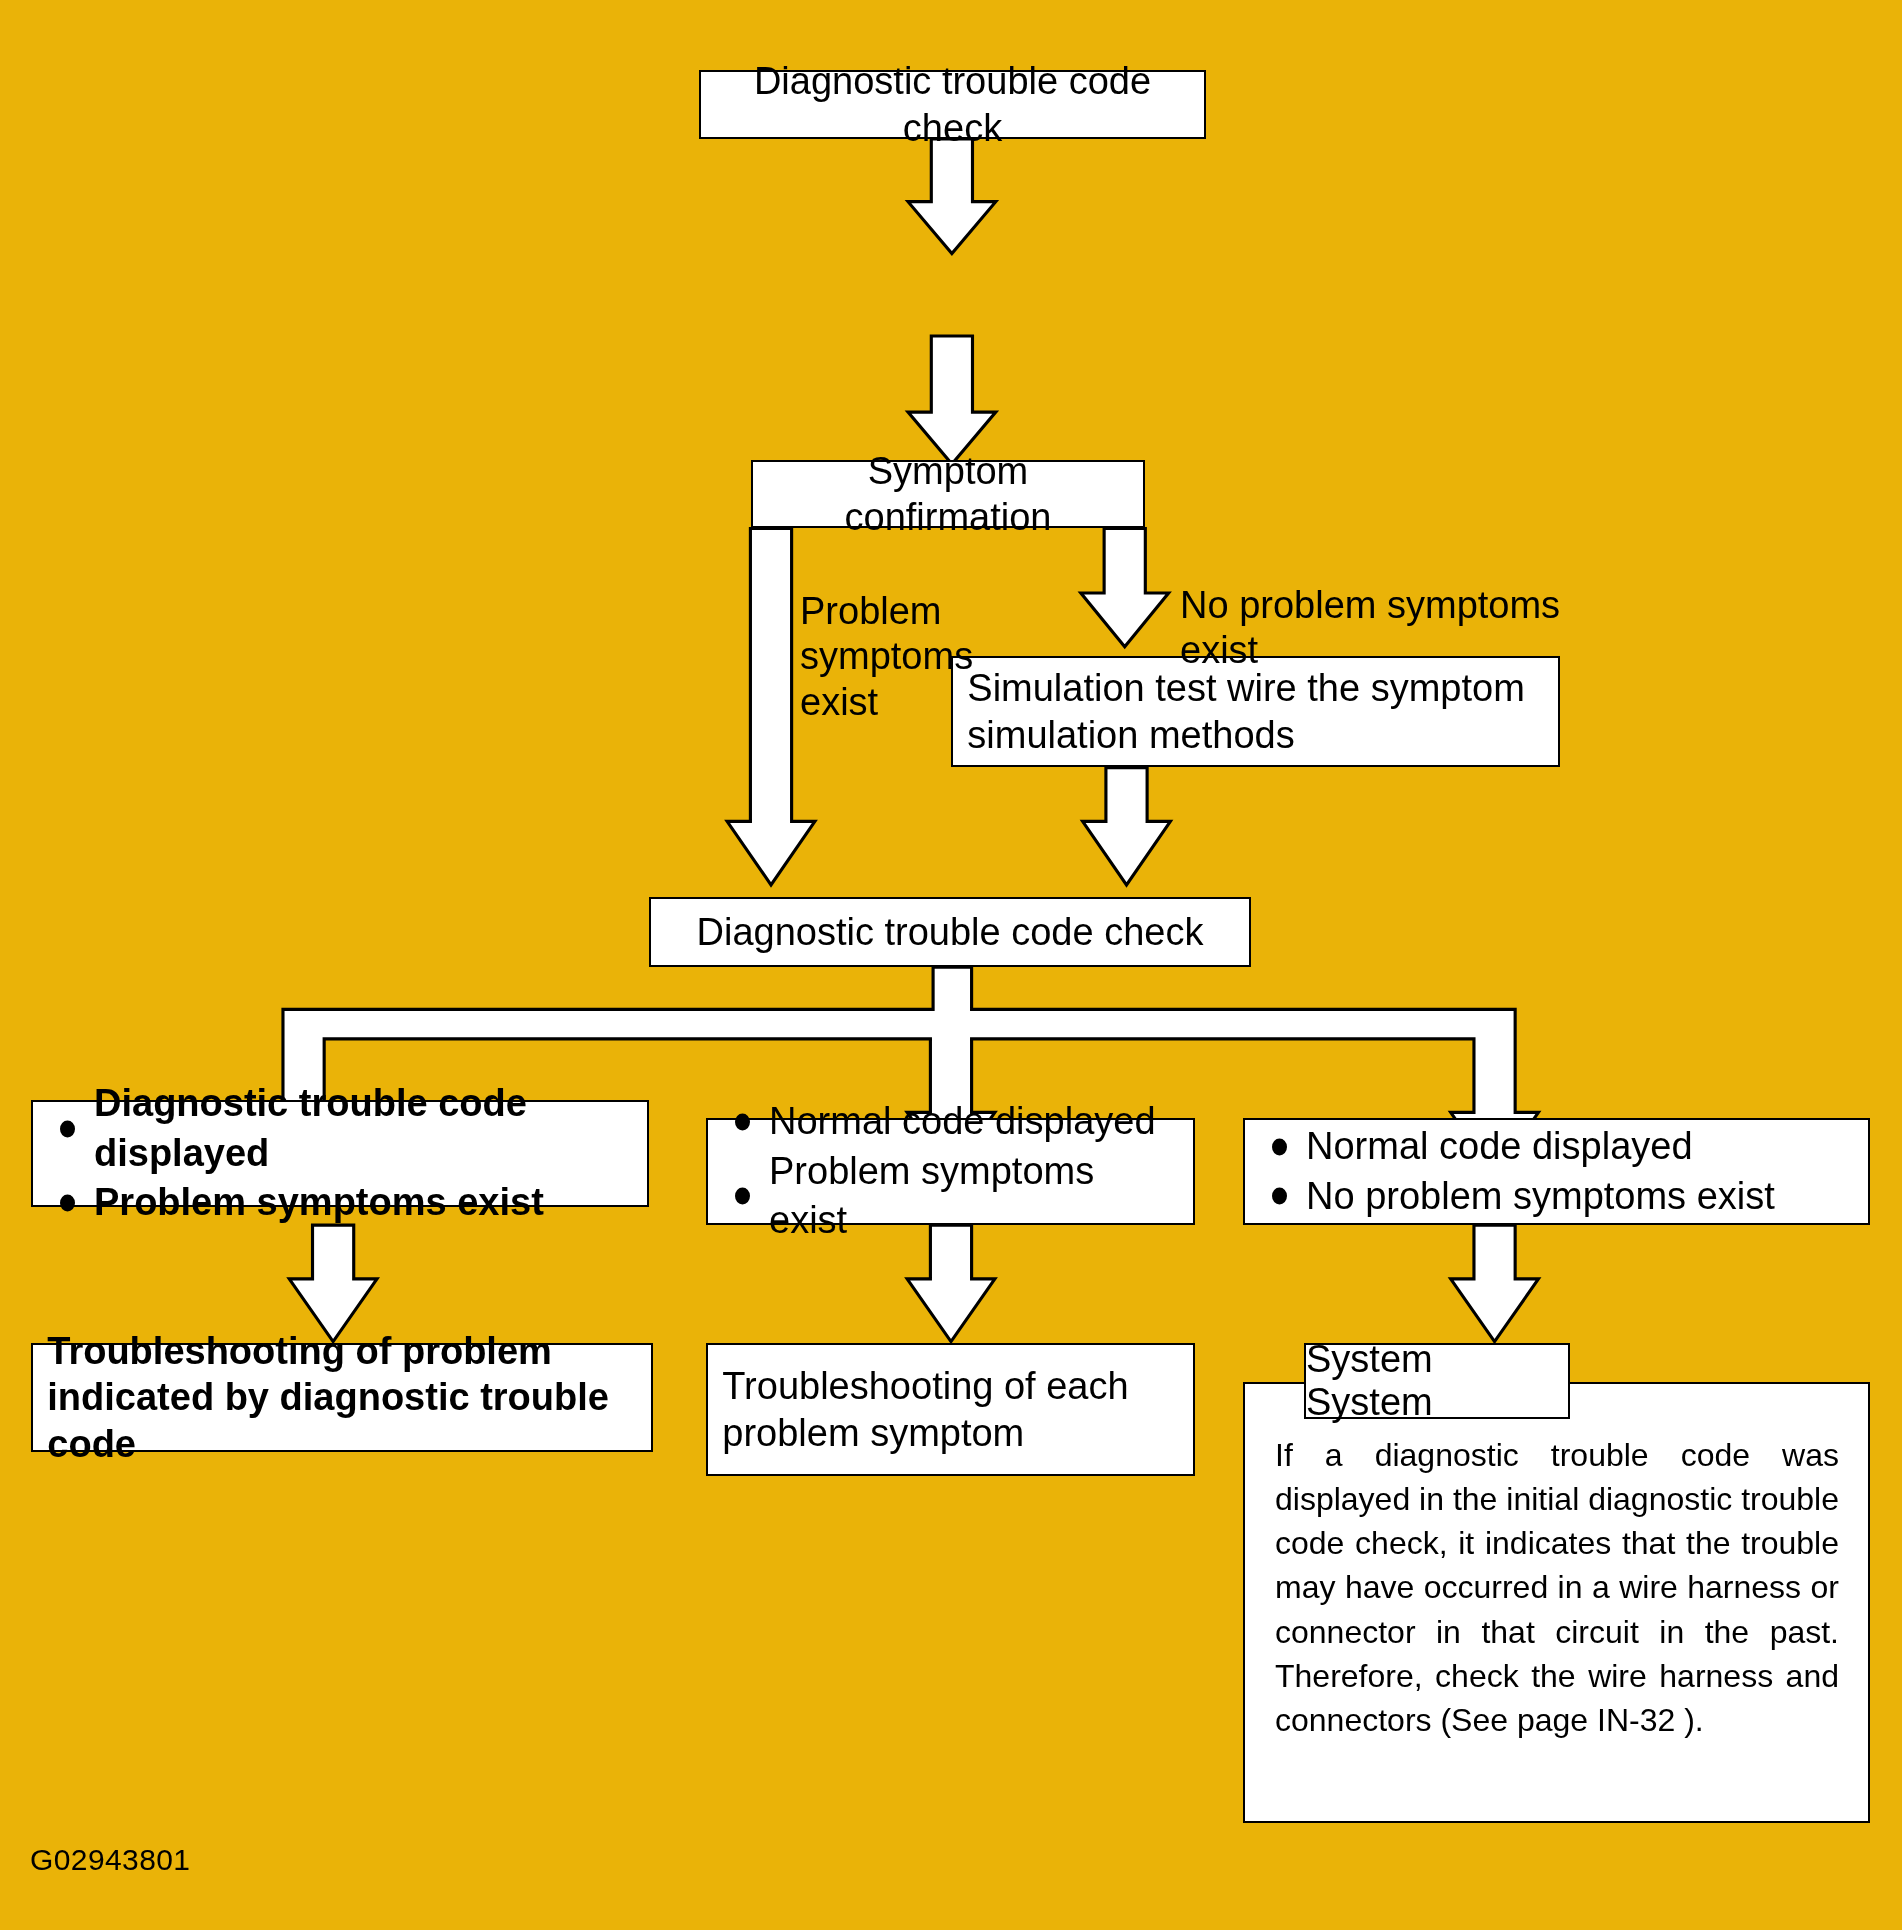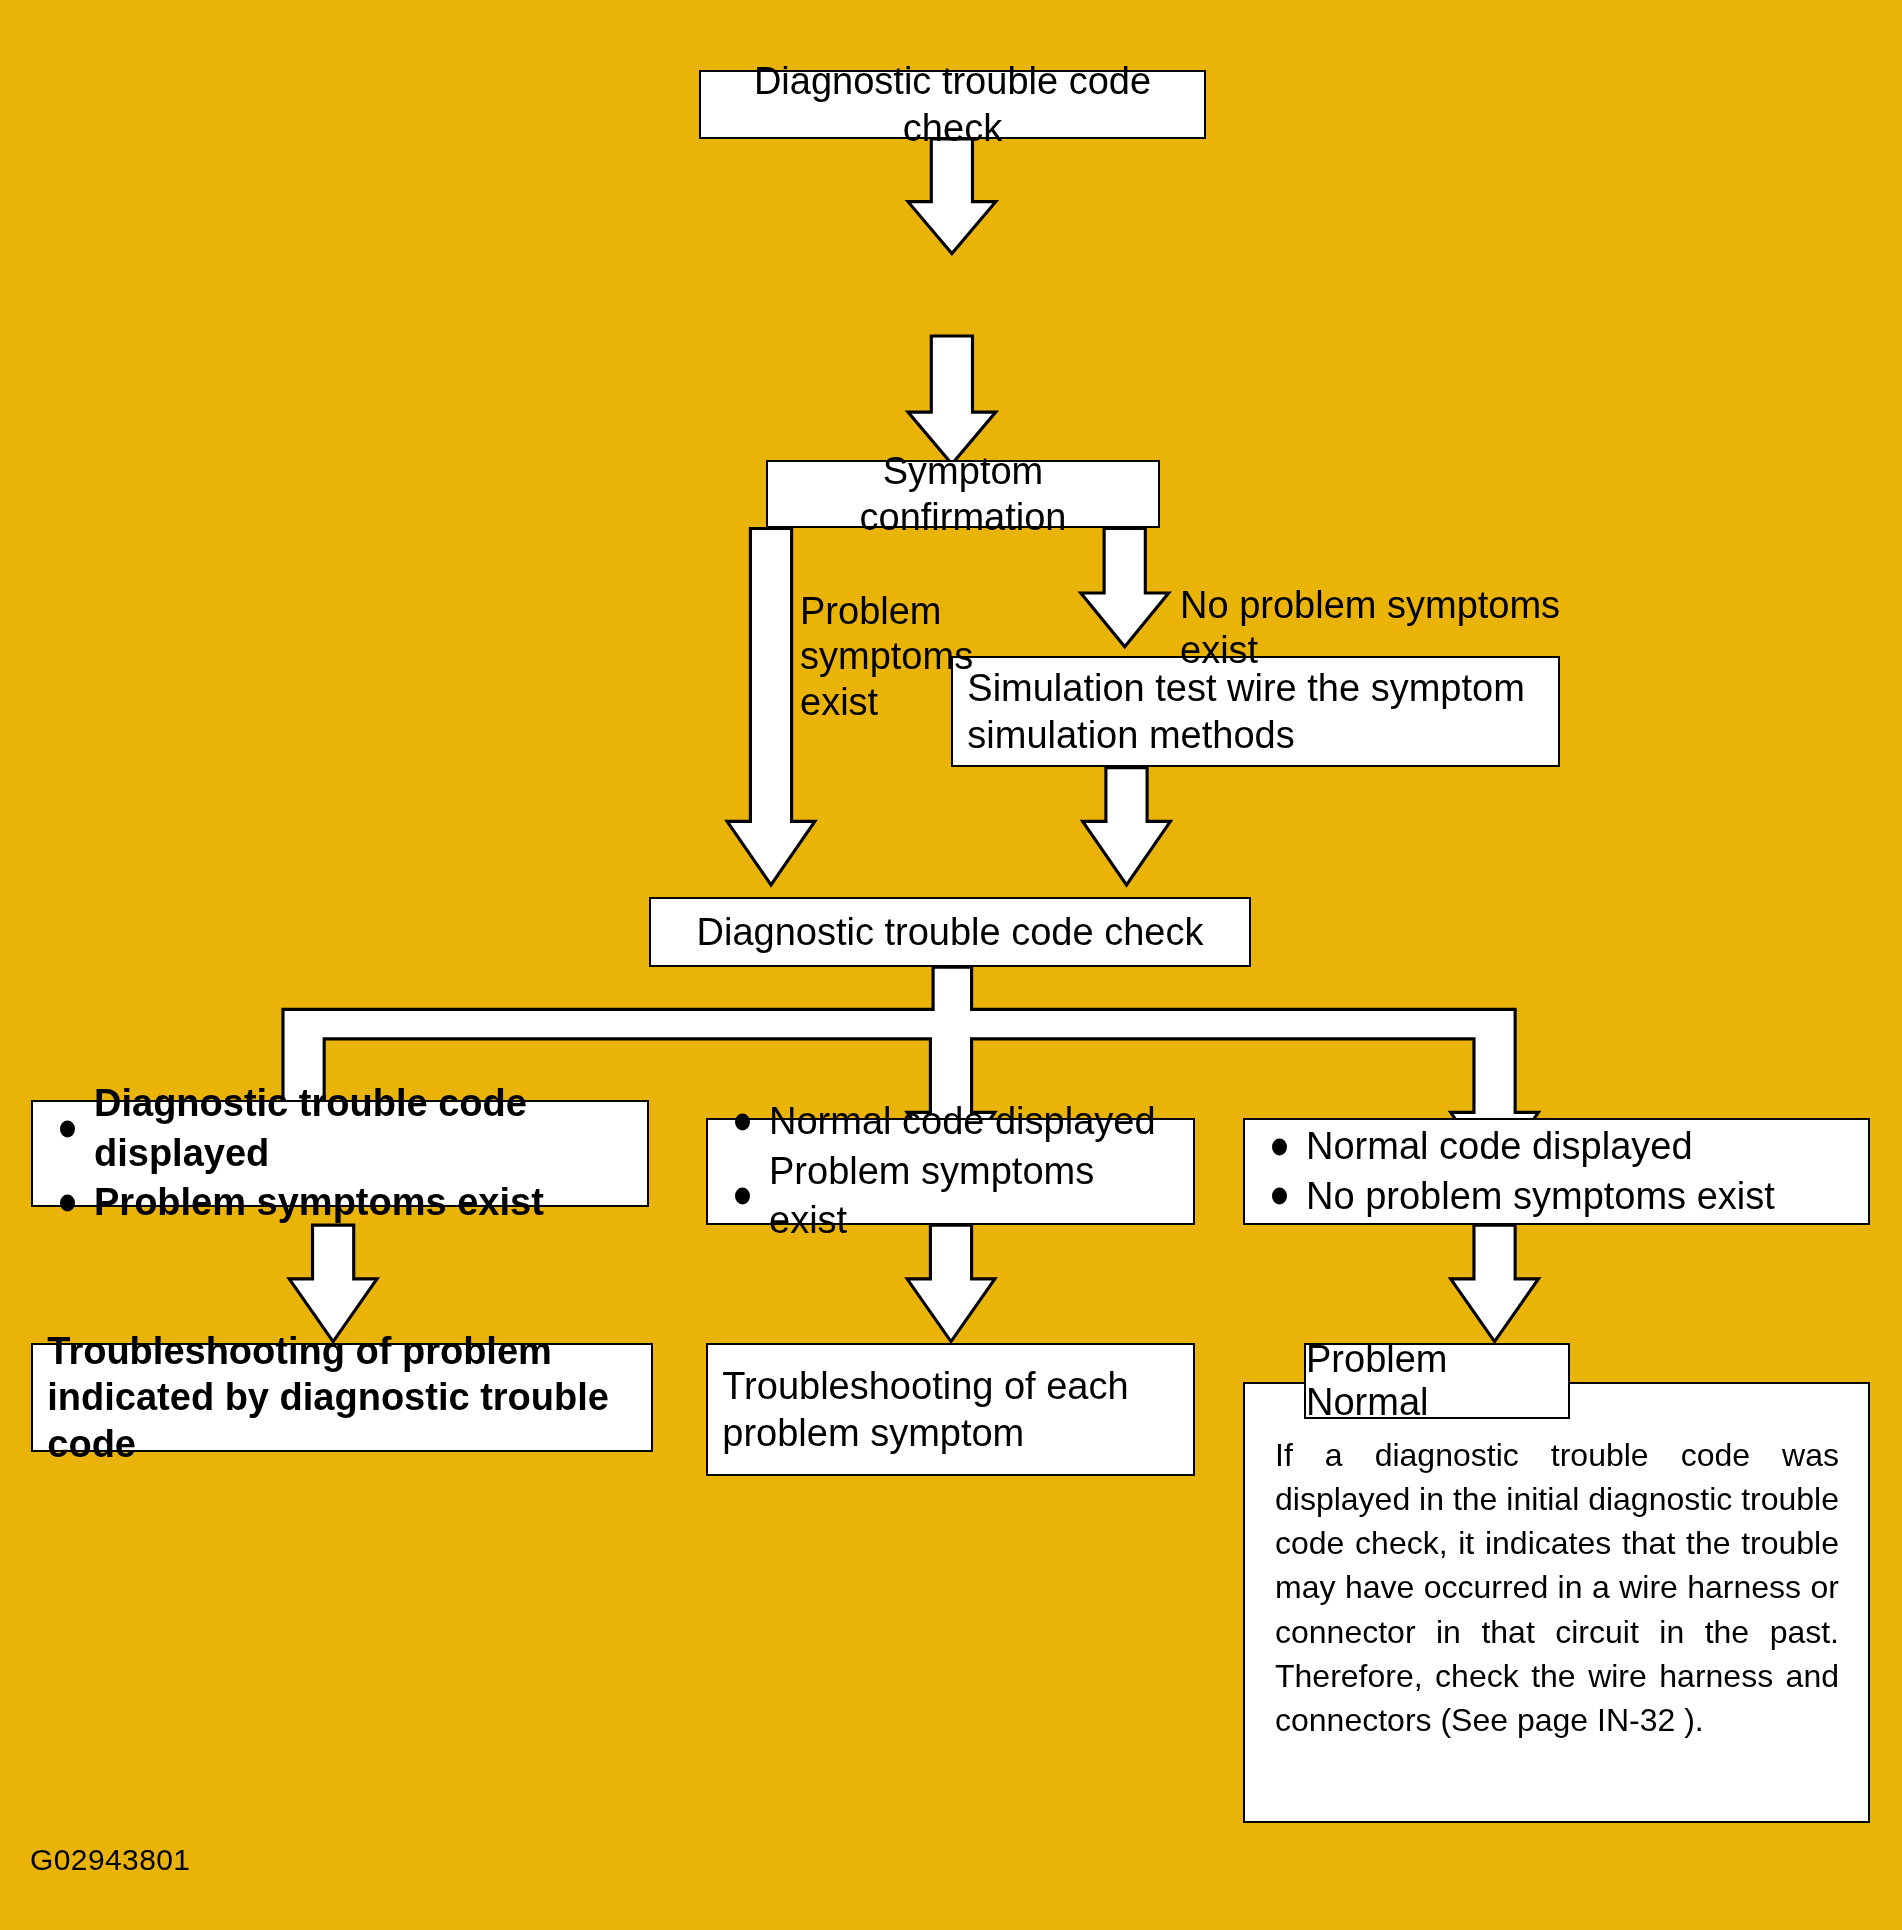--- a/index.html
+++ b/index.html
@@ -128,21 +128,21 @@
 
       <path d="M 1646 1368 L 1692 1368 L 1692 1428 L 1718 1428 L 1669 1498 L 1620 1428 L 1646 1428 Z"></path>
     </g>
   </svg>
 
   <div class="box center-text" style="left:699px; top:70px; width:507px; height:69px;">
     <div class="pad">Diagnostic trouble code check</div>
   </div>
 
 
-  <div class="box center-text" style="left:751px; top:460px; width:394px; height:68px;margin-left:15px;">
+  <div class="box center-text" style="left:751px; top:460px; width:394px; height:68px;">
     <div class="pad">Symptom confirmation</div>
   </div>
 
   <div class="box" style="left:951px; top:656px; width:609px; height:111px;">
     <div class="pad">Simulation test wire the symptom simulation methods</div>
   </div>
 
   <div class="box center-text" style="left:649px; top:897px; width:602px; height:70px;">
     <div class="pad">Diagnostic trouble code check</div>
   </div>
@@ -172,21 +172,21 @@
     <div class="pad">Troubleshooting of problem indicated by diagnostic trouble code</div>
   </div>
 
   <div class="box" style="left:706px; top:1343px; width:489px; height:133px;">
     <div class="pad">Troubleshooting of each problem symptom</div>
   </div>
 
   <div class="sysnormal-outer" style="left:1243px; top:1382px; width:627px; height:441px;"></div>
 
   <div class="sysnormal-tag" style="left:1304px; top:1343px; width:266px; height:76px;">
-    <span>Problem Normal</span>
+    <span>System System</span>
   </div>
 
   <div class="sysnormal-body" style="left:1275px; top:1433px; width:564px;">
     <span>If a diagnostic trouble code was displayed in the initial diagnostic trouble code check, it indicates that the trouble may have occurred in a wire harness or connector in that circuit in the past. Therefore, check the wire harness and connectors (See page IN-32 ).</span>
   </div>
 
   <div class="edge-label" style="left:800px; top:543px; width:322px;">
     <span>Problem symptoms
 exist</span>
   </div>

